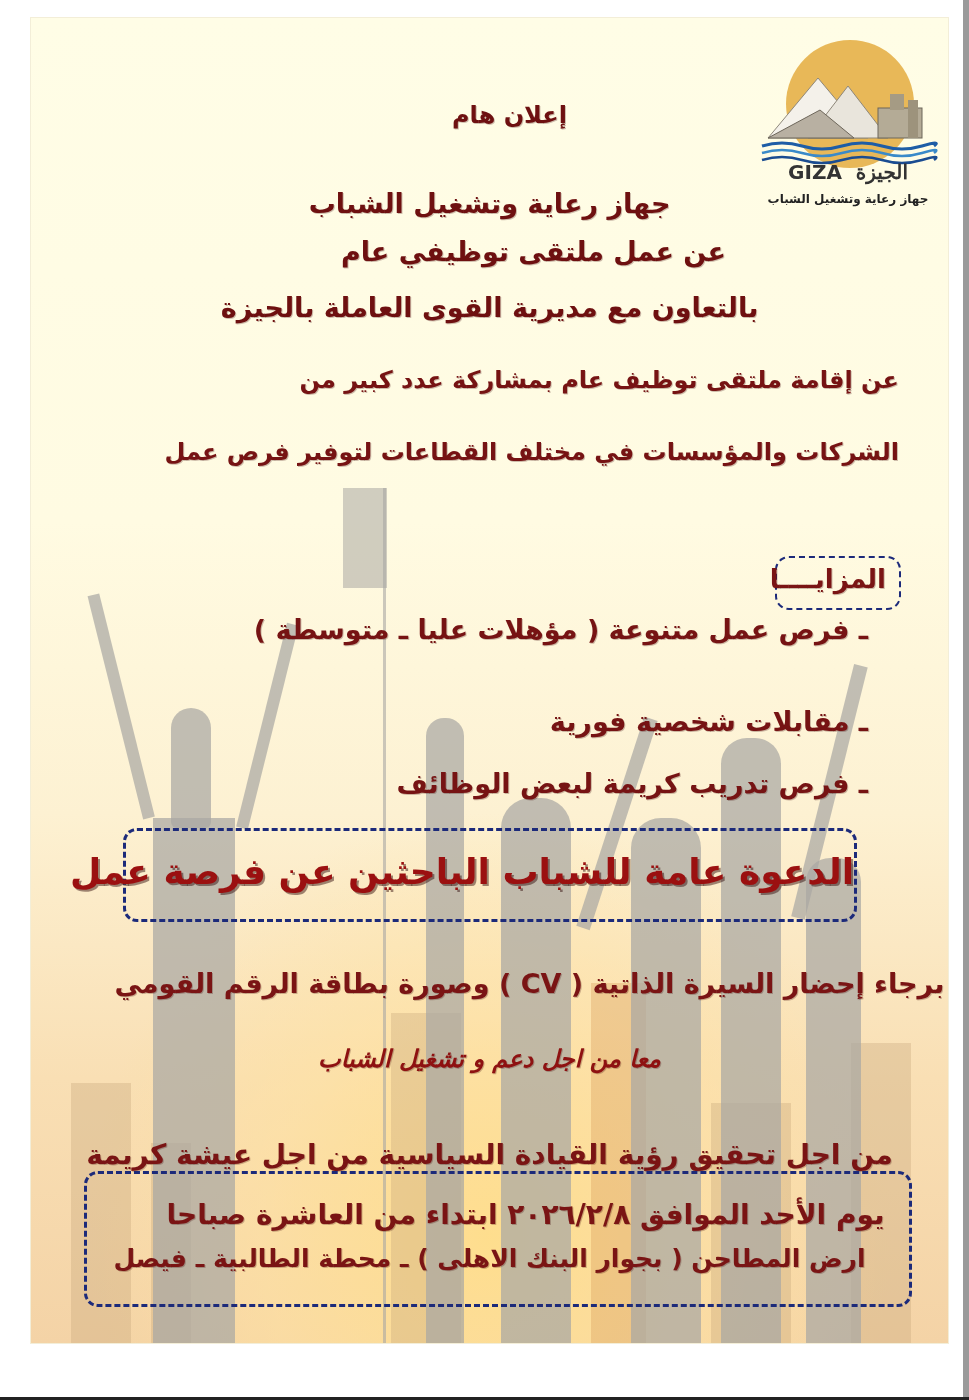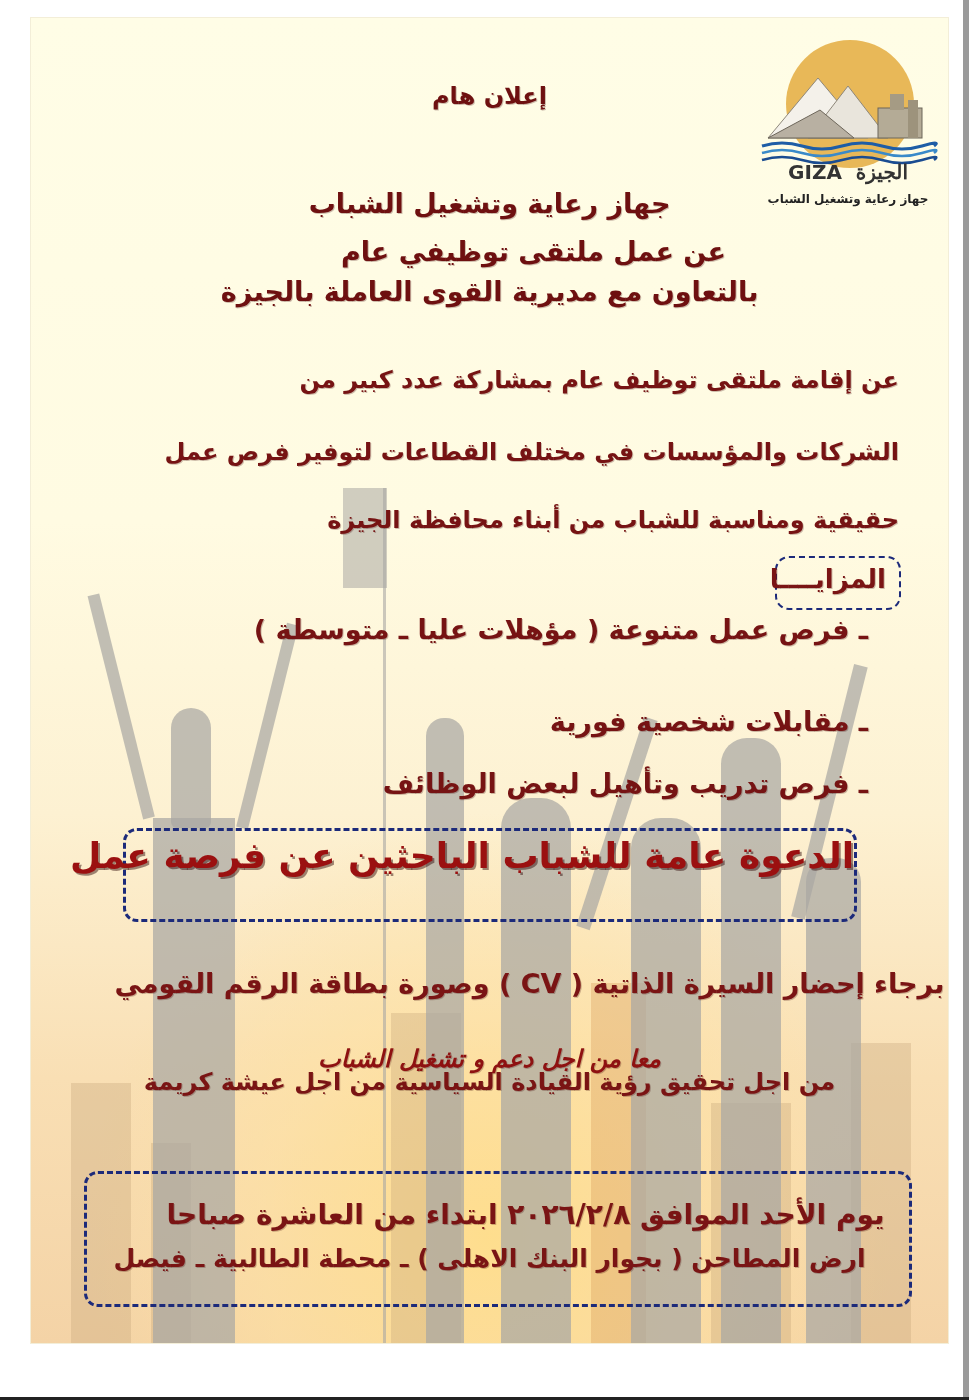--- a/index.html
+++ b/index.html
@@ -192,44 +192,43 @@
       <path d="M4 86 Q 24 80 44 86 T 84 86 T 124 86 T 164 86 T 176 86" stroke="#1e5da6" stroke-width="3" fill="none"></path>
       <path d="M4 93 Q 24 87 44 93 T 84 93 T 124 93 T 164 93 T 176 93" stroke="#3a8ac9" stroke-width="2.5" fill="none"></path>
       <path d="M4 100 Q 24 94 44 100 T 84 100 T 124 100 T 164 100 T 176 100" stroke="#1a4c91" stroke-width="2.5" fill="none"></path>
     </svg>
     <div class="logo-text-giza">
       <span>GIZA</span>&nbsp;&nbsp;<span style="direction:rtl;font-family:Liberation Serif, serif;">الجيزة</span>
     </div>
     <div class="logo-text-sub">جهاز رعاية وتشغيل الشباب</div>
   </div>
 
-  <div class="ar header-line" style="top:64px; font-size:24px;">إعلان هام</div>
+  <div class="ar header-line" style="top:83px; font-size:24px;margin-left:20px;">إعلان هام</div>
   <div class="ar header-line" style="top:170px;">جهاز رعاية وتشغيل الشباب</div>
   <div class="ar header-line" style="top:218px;margin-left:44px;">عن عمل ملتقى توظيفي عام</div>
-  <div class="ar header-line" style="top:258px;">بالتعاون مع مديرية القوى العاملة بالجيزة</div>
+  <div class="ar header-line" style="top:274px;">بالتعاون مع مديرية القوى العاملة بالجيزة</div>
 
   <div class="ar body-line" style="top:348px;">عن إقامة ملتقى توظيف عام بمشاركة عدد كبير من</div>
   <div class="ar body-line" style="top:420px;">الشركات والمؤسسات في مختلف القطاعات لتوفير فرص عمل</div>
-  <div class="ar body-line" style="top:488px;">حقيقية ومناسبة للشباب من أبناء محافظة الجيزة</div>
 
   <div class="dash-box" style="right:47px; top:538px; width:122px; height:50px; border-width:2px; border-style:dashed;"></div>
   <div class="ar" style="right:62px; top:546px; font-size:26px;">المزايــــا</div>
 
   <div class="ar bullet" style="top:596px;">ـ فرص عمل متنوعة ( مؤهلات عليا ـ متوسطة )</div>
   <div class="ar bullet" style="top:688px;">ـ مقابلات شخصية فورية</div>
-  <div class="ar bullet" style="top:750px;">ـ فرص تدريب وتأهيل لبعض الوظائف</div>
+  <div class="ar bullet" style="top:750px;">ـ فرص تدريب كريمة لبعض الوظائف</div>
 
   <div class="dash-box" style="left:92px; top:810px; width:728px; height:88px; border-style:dashed; border-width:3px;">
-    <div class="ar invite" style="top:4px;">الدعوة عامة للشباب الباحثين عن فرصة عمل</div>
+    <div class="ar invite" style="top:20px;">الدعوة عامة للشباب الباحثين عن فرصة عمل</div>
   </div>
 
   <div class="ar centered" style="top:950px; font-size:27px;padding-left:40px;">برجاء إحضار السيرة الذاتية ( CV ) وصورة بطاقة الرقم القومي</div>
 
   <div class="ar centered" style="top:1027px; font-size:24px; color:#8e1111; font-style:italic;">معا من اجل دعم و تشغيل الشباب</div>
-  <div class="ar centered" style="top:1050px; font-size:24px;">من اجل تحقيق رؤية القيادة السياسية من اجل عيشة كريمة</div>
+  <div class="ar centered" style="top:1120px; font-size:28px;">من اجل تحقيق رؤية القيادة السياسية من اجل عيشة كريمة</div>
 
   <div class="dash-box" style="left:53px; top:1153px; width:822px; height:130px; border-width:3px;">
   </div>
   <div class="ar centered" style="top:1180px; font-size:28px;padding-left:36px;">يوم الأحد الموافق ٢٠٢٦/٢/٨  ابتداء من العاشرة صباحا</div>
   <div class="ar centered" style="top:1226px; font-size:25px;">ارض المطاحن ( بجوار البنك الاهلى ) ـ محطة الطالبية ـ فيصل</div>
 
 </div>
 
 <div class="right-edge"></div>
 <div class="bottom-edge"></div>

